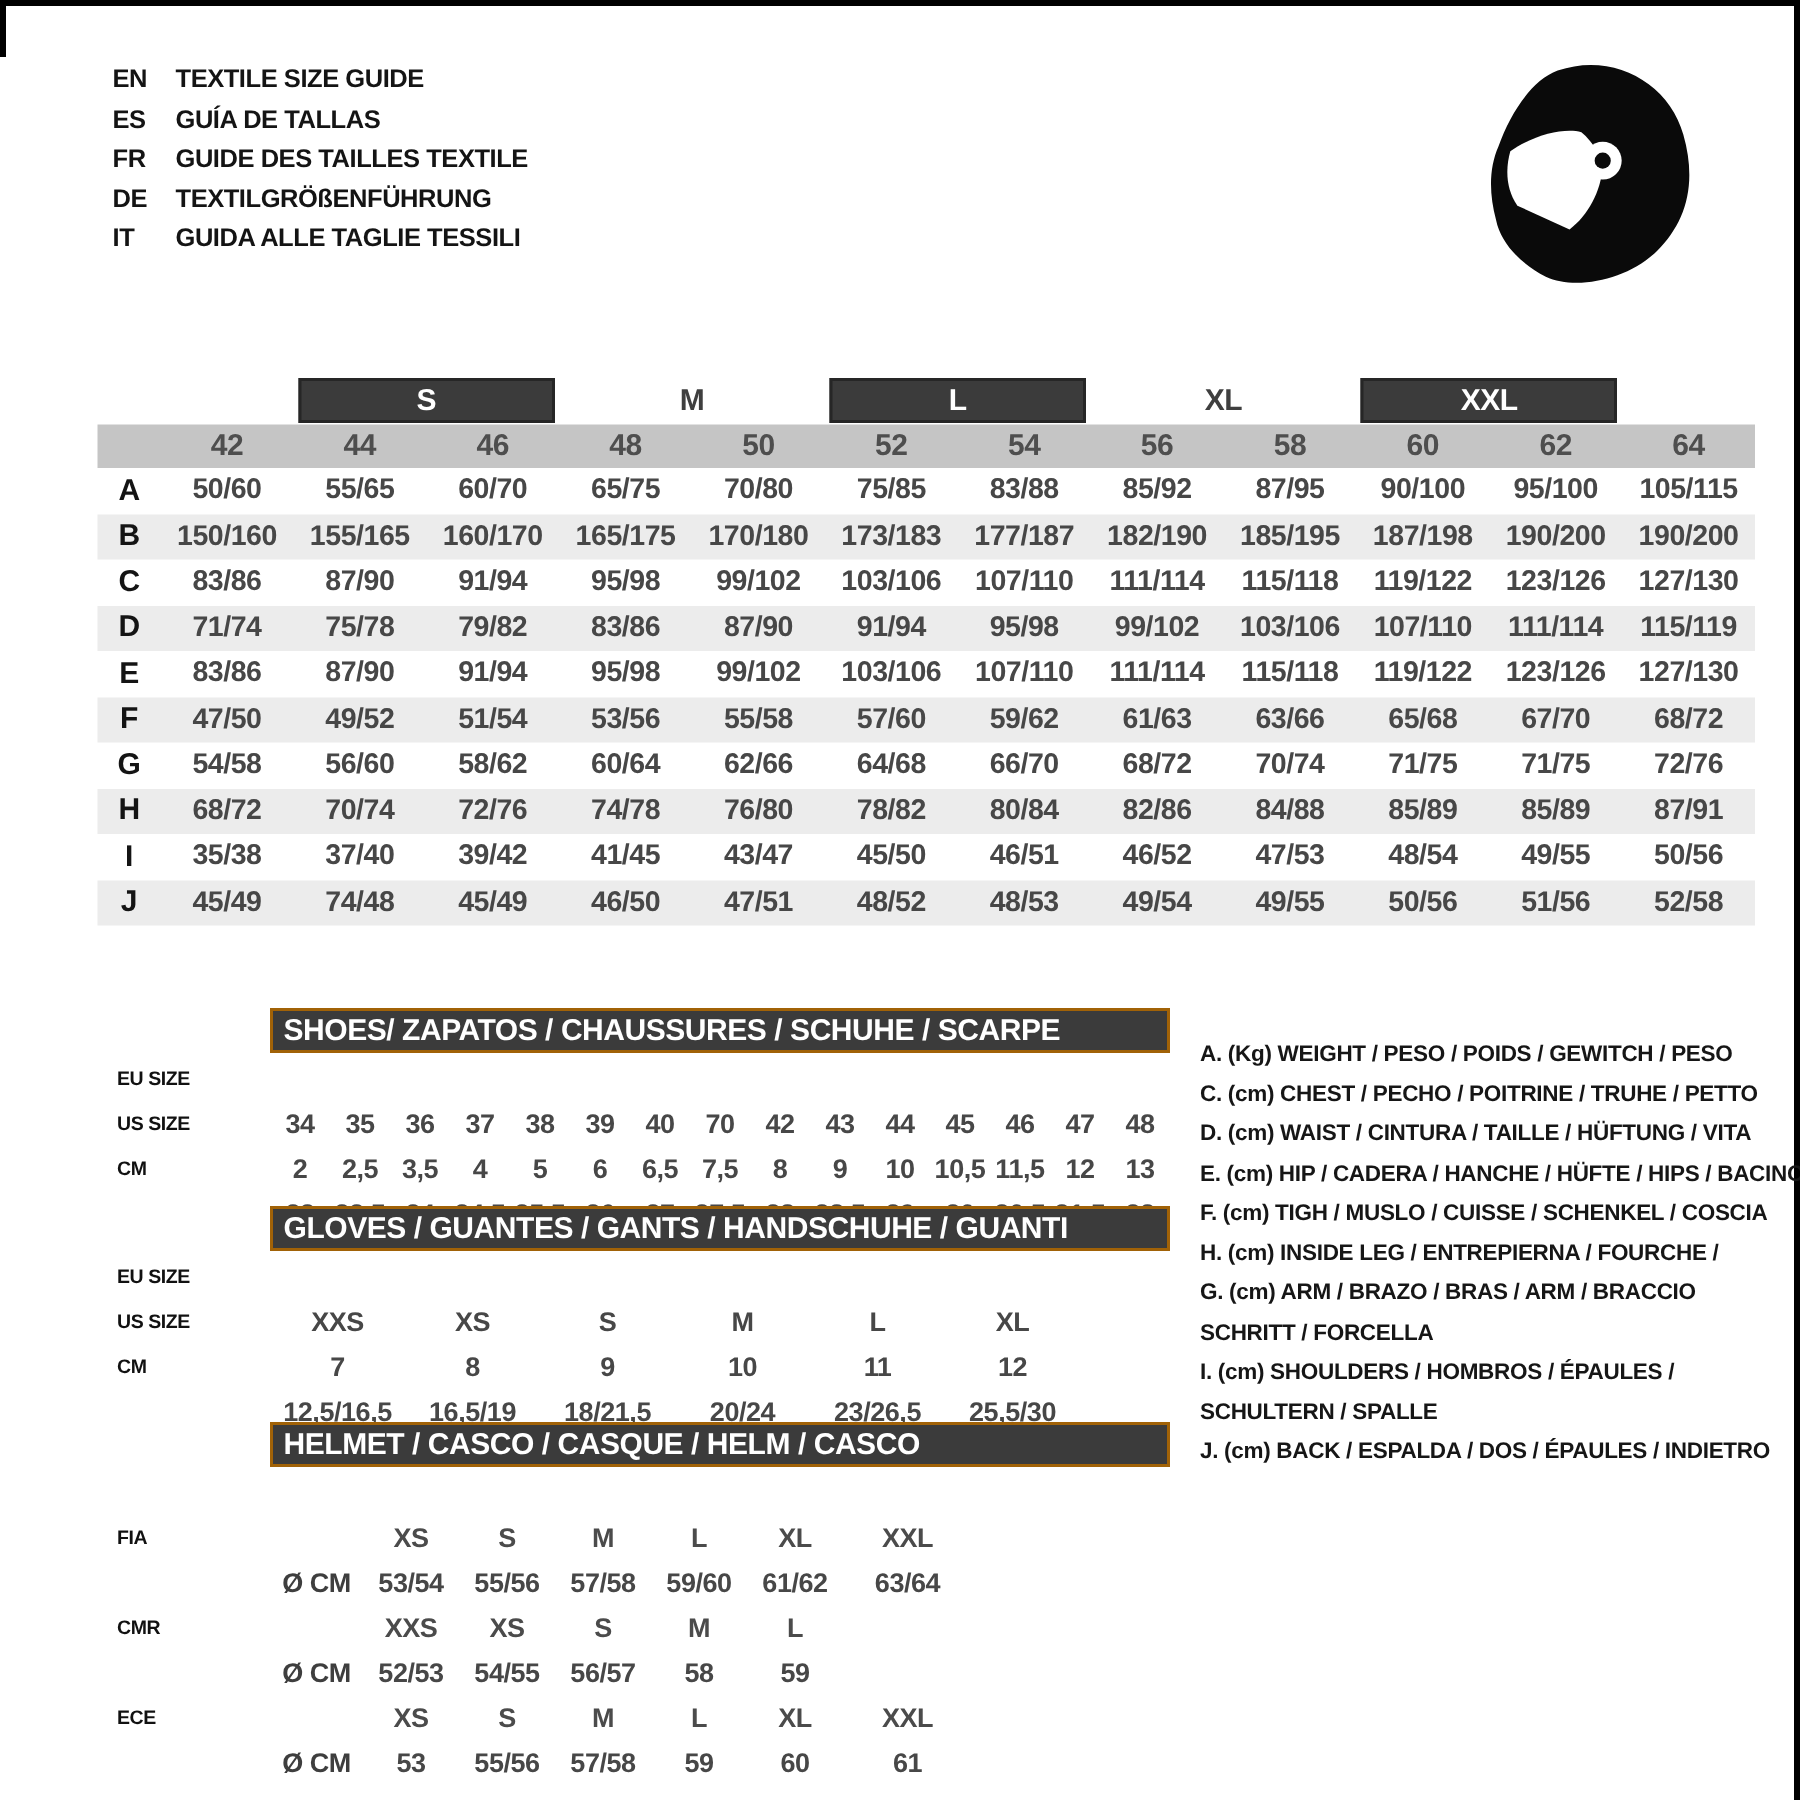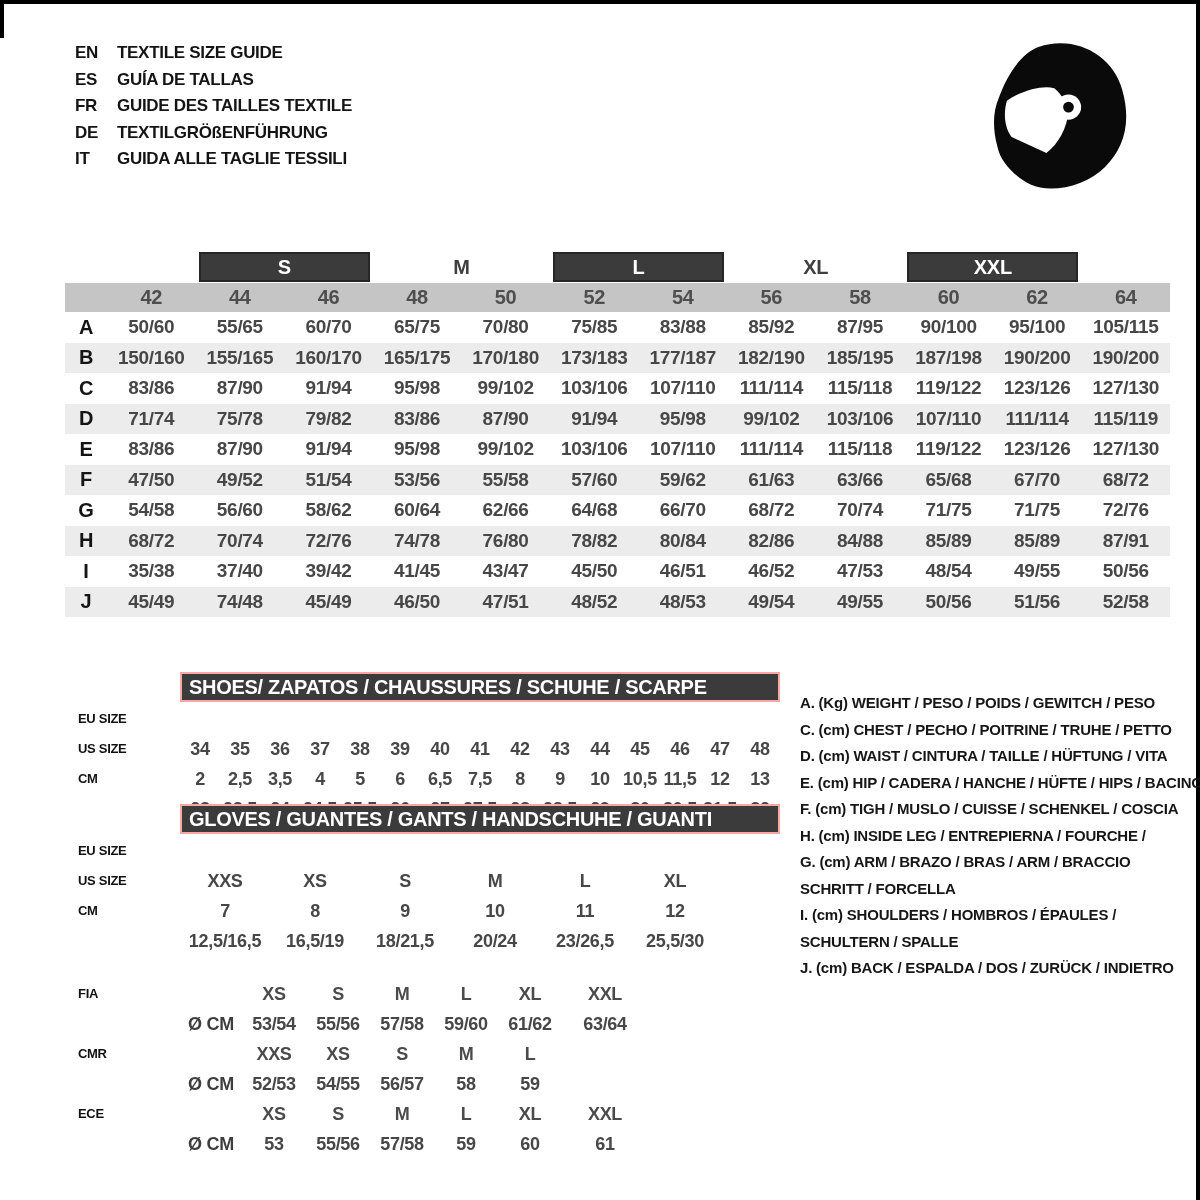--- a/index.html
+++ b/index.html
@@ -32,21 +32,21 @@
   .size-group.plain { color:#3f3f3f; }
   .num-row { height:29px; margin-top:1px; background:var(--header-gray,#c5c5c5); align-items:center; text-align:center; font-size:20px; color:#4e4e4e; }
   .m-row { height:30.5px; align-items:center; text-align:center; font-size:19px; color:#474747; }
   .m-row.alt { background:var(--row-alt-gray,#ececec); }
   .m-row .rlabel { font-size:20px; color:#141414; }
 
   
   .sub { position:absolute; left:65px; width:715px; }
   .sub-title {
     margin-left:115px; width:600px; height:30px; margin-bottom:2px;
-    background:var(--dark-bar,#3b3b3b); border:2px solid #fca5a5; color:#fff;
+    background:var(--dark-bar,#3b3b3b); border:2px solid #a16207; color:#fff;
     font-size:20px; display:flex; align-items:center; padding-left:7px; white-space:nowrap;
   }
   .sub-row { display:flex; height:29px; margin-top:1px; }
   .sub-label { width:115px; display:flex; align-items:center; padding-left:13px; font-size:13px; color:#111; }
   .sub-content { flex:1; display:grid; align-items:center; text-align:center; font-size:18px; color:#474747;margin-top:35px; }
   .sub-content.alt { background:var(--row-alt-gray,#ececec); }
   .grid-shoes  { grid-template-columns:repeat(15, 1fr); }
   .grid-gloves { grid-template-columns:repeat(6, 90px) 1fr; }
   .grid-helmet { grid-template-columns:62px 64px 64px 64px 64px 64px 86px 1fr; }
   .hsize { color:#4b4b4b; }
@@ -283,21 +283,21 @@
         <div class="sub-row">
           <div class="sub-label">EU SIZE</div>
           <div class="sub-content grid-shoes alt">
             <div class="cell">34</div>
             <div class="cell">35</div>
             <div class="cell">36</div>
             <div class="cell">37</div>
             <div class="cell">38</div>
             <div class="cell">39</div>
             <div class="cell">40</div>
-            <div class="cell">41</div>
+            <div class="cell">70</div>
             <div class="cell">42</div>
             <div class="cell">43</div>
             <div class="cell">44</div>
             <div class="cell">45</div>
             <div class="cell">46</div>
             <div class="cell">47</div>
             <div class="cell">48</div>
           </div>
         </div>
         <div class="sub-row">
@@ -376,20 +376,21 @@
             <div class="cell">18/21,5</div>
             <div class="cell">20/24</div>
             <div class="cell">23/26,5</div>
             <div class="cell">25,5/30</div>
           </div>
         </div>
       </div>
   </section>
 
   <section class="sub helmet-pos">
+    <div class="sub-title">HELMET / CASCO / CASQUE / HELM / CASCO</div>
     <div id="helmetRows">
         <div class="sub-row">
           <div class="sub-label"></div>
           <div class="sub-content grid-helmet alt">
             <div class="cell"></div>
             <div class="cell hsize">XS</div>
             <div class="cell hsize">S</div>
             <div class="cell hsize">M</div>
             <div class="cell hsize">L</div>
             <div class="cell hsize">XL</div>
@@ -461,16 +462,16 @@
       <div class="legend-line">A. (Kg) WEIGHT / PESO / POIDS / GEWITCH / PESO</div>
       <div class="legend-line">C. (cm) CHEST / PECHO / POITRINE / TRUHE / PETTO</div>
       <div class="legend-line">D. (cm) WAIST / CINTURA / TAILLE / HÜFTUNG / VITA</div>
       <div class="legend-line">E. (cm) HIP / CADERA / HANCHE / HÜFTE / HIPS /  BACINO</div>
       <div class="legend-line">F. (cm) TIGH / MUSLO / CUISSE / SCHENKEL / COSCIA</div>
       <div class="legend-line">H. (cm) INSIDE LEG / ENTREPIERNA / FOURCHE /</div>
       <div class="legend-line">G. (cm) ARM  / BRAZO / BRAS / ARM / BRACCIO</div>
       <div class="legend-line">SCHRITT / FORCELLA</div>
       <div class="legend-line">I.  (cm) SHOULDERS / HOMBROS / ÉPAULES /</div>
       <div class="legend-line">SCHULTERN / SPALLE</div>
-      <div class="legend-line">J. (cm) BACK / ESPALDA / DOS / ZURÜCK / INDIETRO</div>
+      <div class="legend-line">J. (cm) BACK / ESPALDA / DOS / ÉPAULES / INDIETRO</div>
     </aside>
 
 </div>
 
 </body></html>

